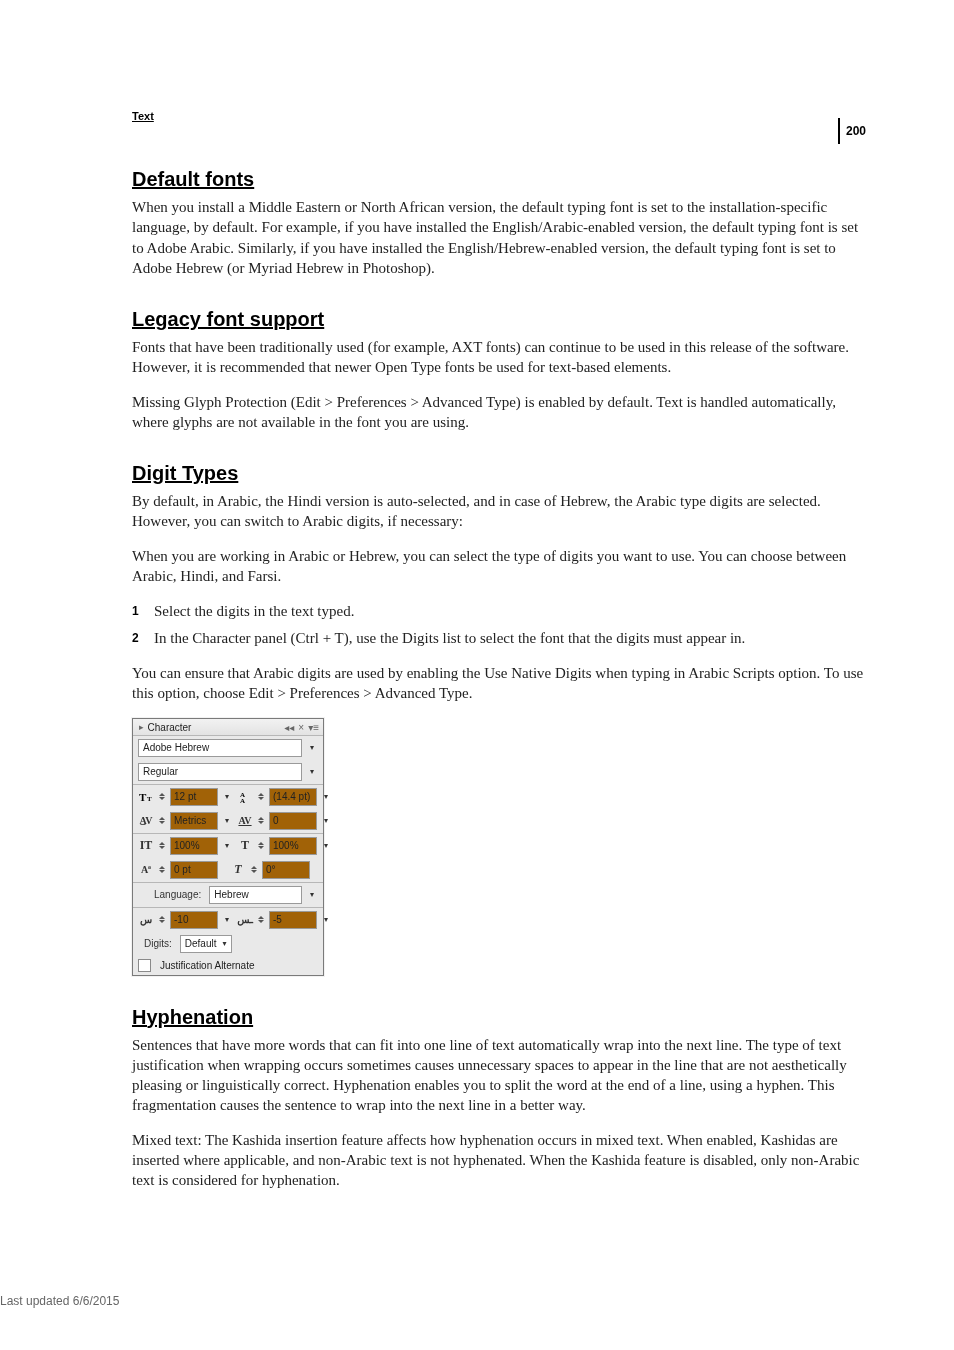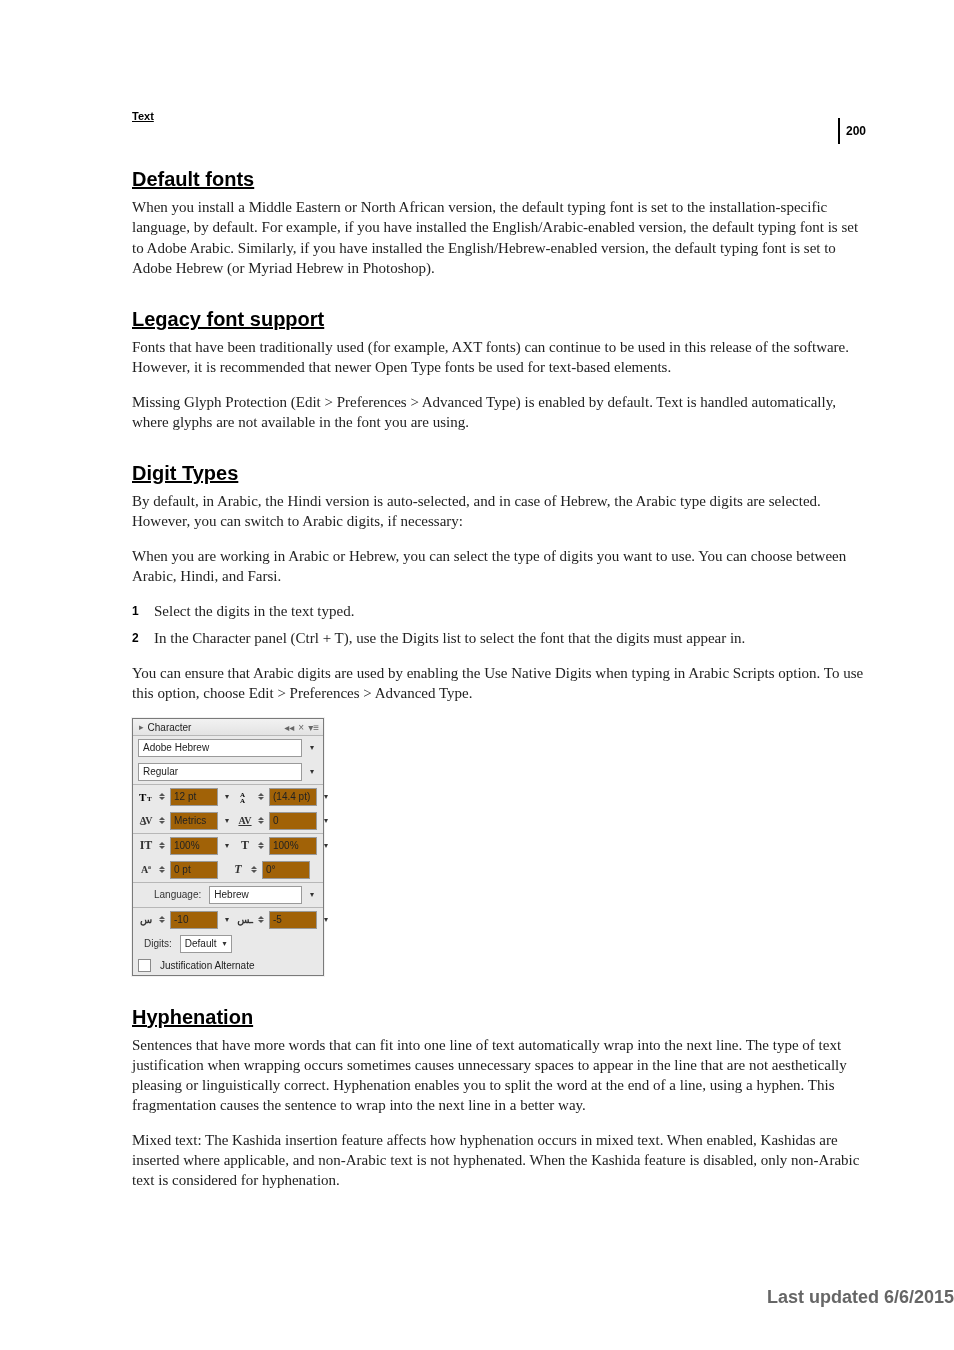--- a/index.html
+++ b/index.html
@@ -80,24 +80,24 @@
     font-weight: 700;
     font-size: 12px;
     color: #000;
     top: 2px;
   }
   .footer {
     position: absolute;
     bottom: 42px;
     left: 0;
     width: 100%;
-    text-align: right;
+    text-align: left;
     font-family: "Myriad Pro", "Segoe UI", Arial, sans-serif;
-    font-weight: 700;
-    font-size: 18px;
+    font-weight: 400;
+    font-size: 12px;
     color: #666;
   }
   
   .panel {
     width: 190px;
     border: 1px solid #7a7a7a;
     background: #e9e9e9;
     font-family: Tahoma, "Segoe UI", Arial, sans-serif;
     font-size: 10px;
     color: #222;

